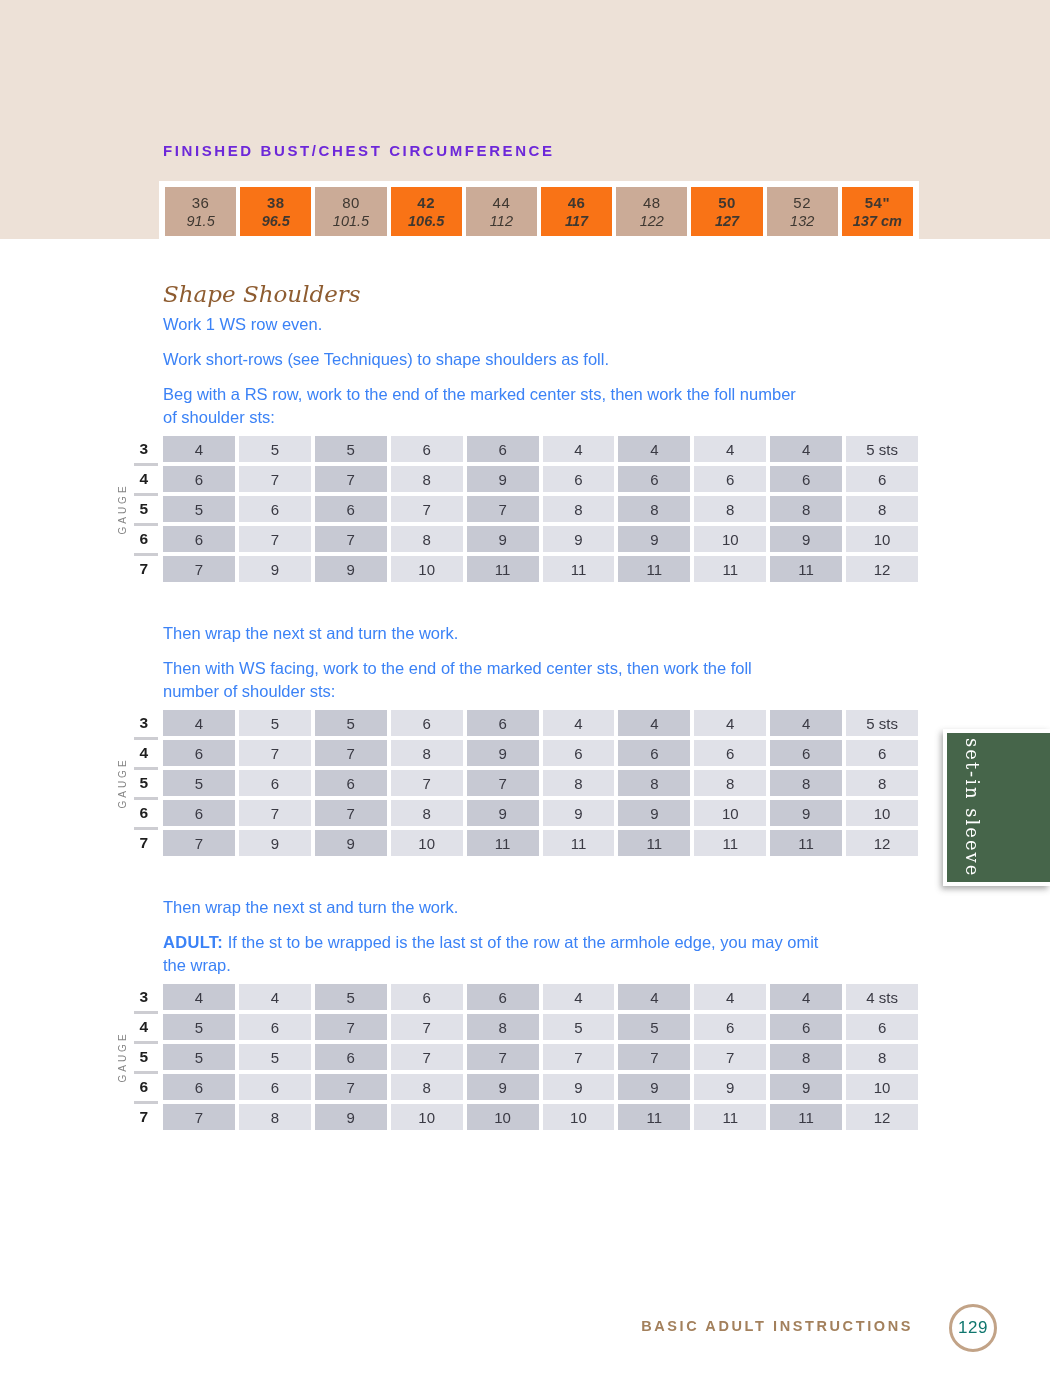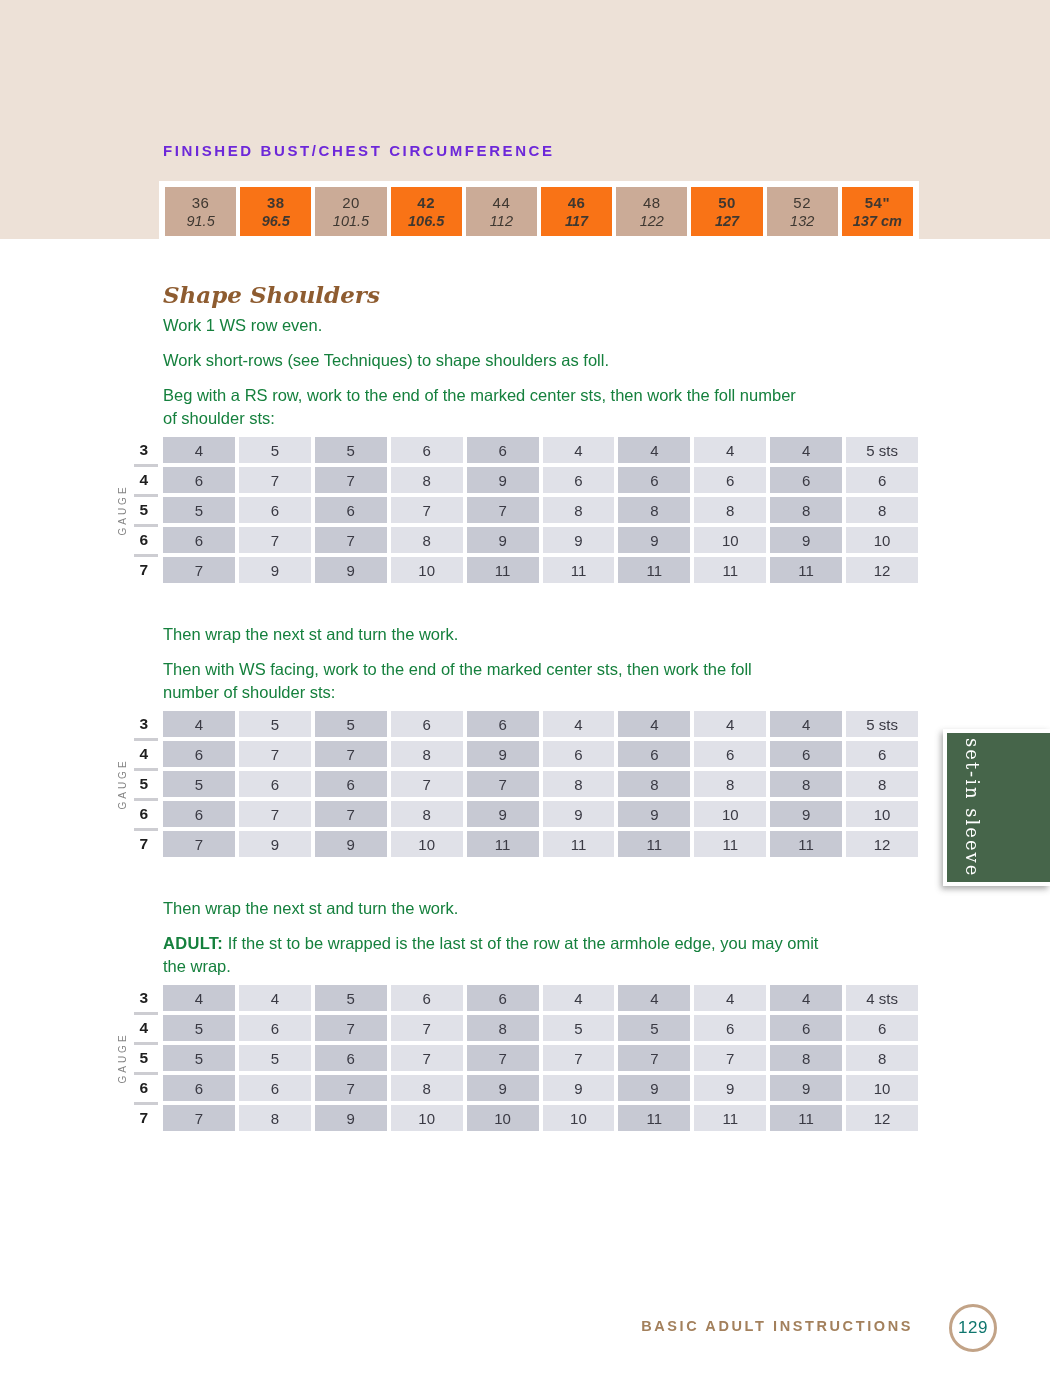--- a/index.html
+++ b/index.html
@@ -20,24 +20,24 @@
   }
   .size-cell{height:49px;display:flex;flex-direction:column;align-items:center;justify-content:center;}
   .size-cell.dark{background:#cbab97;}
   .size-cell.light{background:#f97316;font-weight:bold;}
   .size-cell .sz{font-size:15px;color:#3f3831;letter-spacing:.5px;}
   .size-cell .cm{font-size:14.5px;font-style:italic;color:#3f3831;margin-top:2px;}
 
   
   .content{position:absolute;left:163px;top:281px;width:755px;}
   .heading{
-    font-family:"DejaVu Serif",serif;font-style:italic;font-weight:bold;
+    font-family:"DejaVu Serif",serif;font-style:italic;font-weight:normal;
     font-size:23px;color:#8e5c30;margin:0 0 6px 0;
   }
-  .para{font-size:16.5px;line-height:23px;color:#15803d;margin:12px 0 0;white-space:pre-line;}
+  .para{font-size:16.5px;line-height:23px;color:#3b82f6;margin:12px 0 0;white-space:pre-line;}
   .para.first{margin-top:2px;}
   .para.gap-lg{margin-top:40px;}
   .para strong{font-weight:bold;letter-spacing:.3px;}
 
   
   .gtable{
     position:relative;margin:7px 0 0 -48px;width:803px;box-sizing:border-box;
     display:grid;grid-template-columns:44px repeat(10,1fr);
     grid-auto-rows:26px;gap:4px;
   }
@@ -88,21 +88,21 @@
   <div class="size-table">
       <div class="size-cell dark">
         <div class="sz">36</div>
         <div class="cm">91.5</div>
       </div>
       <div class="size-cell light">
         <div class="sz">38</div>
         <div class="cm">96.5</div>
       </div>
       <div class="size-cell dark">
-        <div class="sz">20</div>
+        <div class="sz">80</div>
         <div class="cm">101.5</div>
       </div>
       <div class="size-cell light">
         <div class="sz">42</div>
         <div class="cm">106.5</div>
       </div>
       <div class="size-cell dark">
         <div class="sz">44</div>
         <div class="cm">112</div>
       </div>

